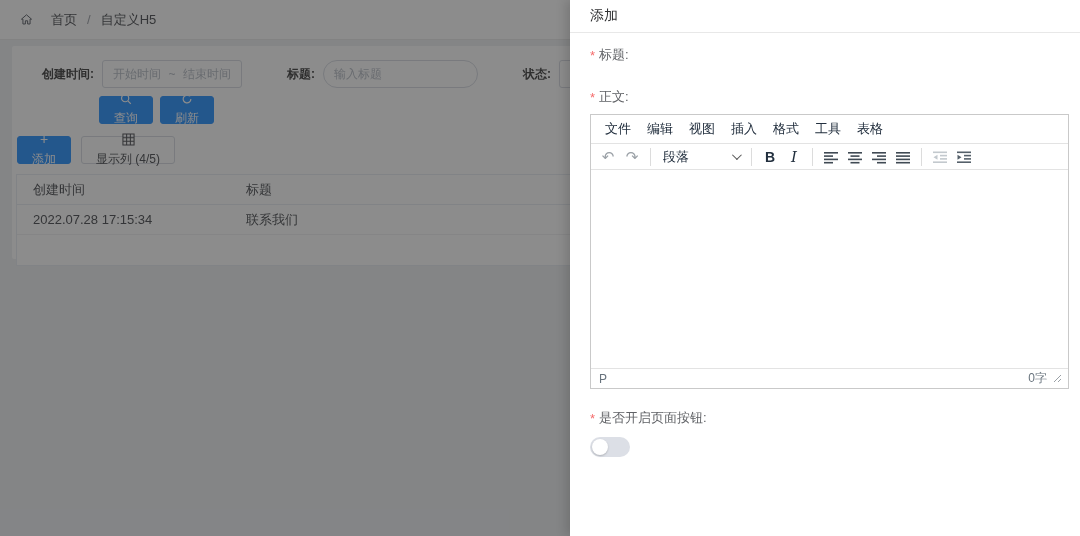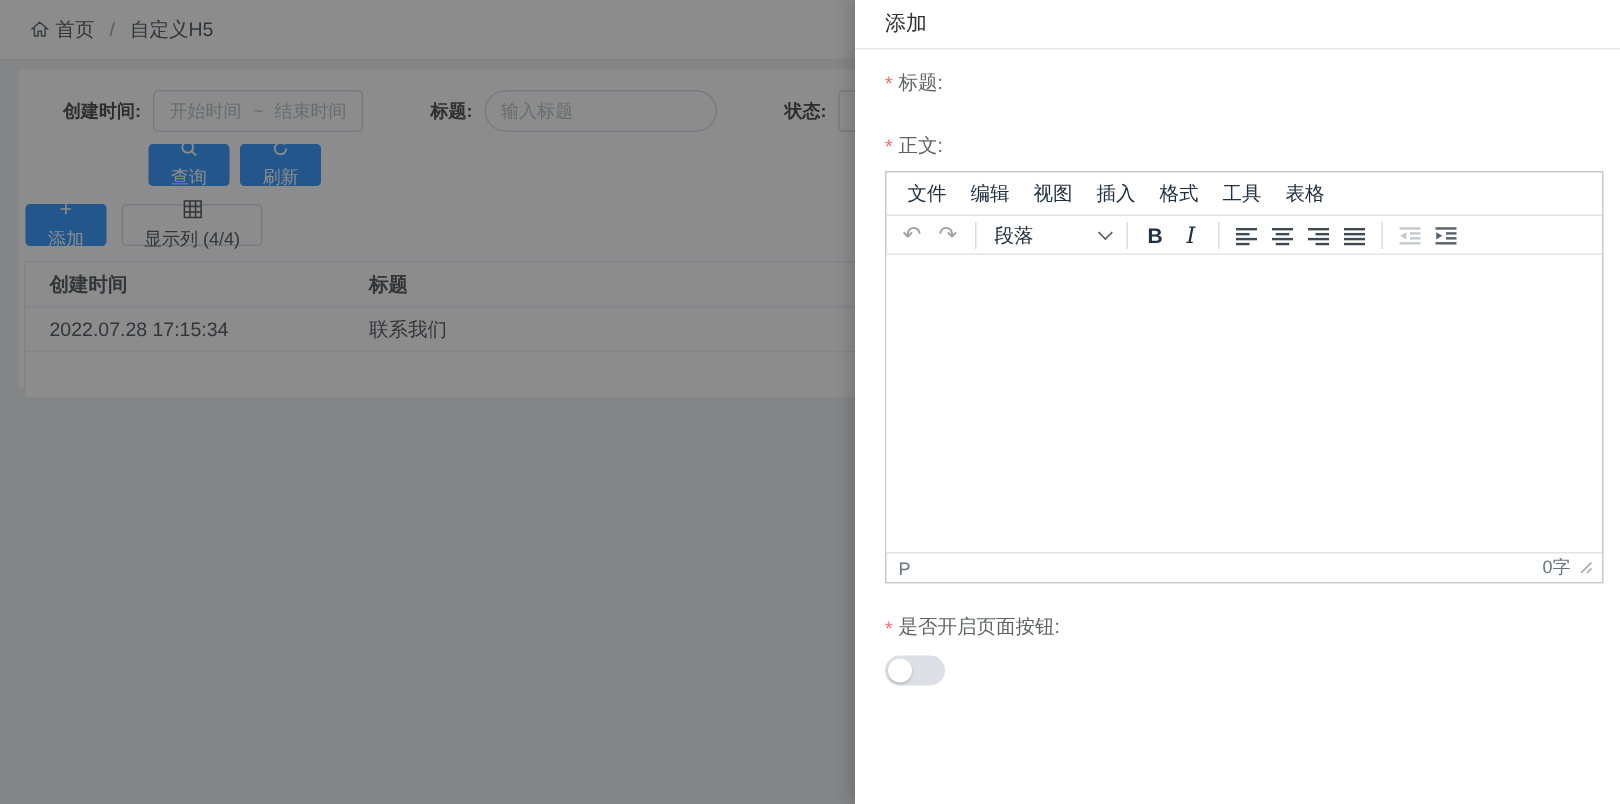--- a/index.html
+++ b/index.html
@@ -11,21 +11,21 @@
     color: #606266;
   }
 
   
   .topbar {
     height: 40px; background: #fff; display: flex; align-items: center;
     padding: 0 20px; gap: 6px; border-bottom: 1px solid #ededed;
     font-size: 13px; color: #606266;
   }
   .topbar .sep { color: #a8abb2; margin: 0 4px; }
-  .crumb-home { display: flex; align-items: center; gap: 4px; cursor: pointer; }
+  .crumb-home { display: flex; align-items: center; gap: 18px; cursor: pointer; }
 
   .card {
     position: absolute; top: 46px; left: 12px; right: 0; height: 213px;
     background: #fff; border-radius: 2px;
   }
 
   .filter-row {
     display: flex; align-items: center;
     padding: 14px 0 0 30px; font-size: 12px;
   }
@@ -58,21 +58,21 @@
   .btn-primary { background: #409eff; border-color: #409eff; color: #fff; }
   .btn-plain { background: #fff; border-color: #dcdfe6; color: #606266; }
 
   .action-row { display: flex; gap: 10px; padding: 12px 0 0 5px; }
   .plus-glyph { font-size: 14px; line-height: 1; }
 
   .table-box {
     margin: 10px 4px 0 4px; height: 92px;
     border: 1px solid #ebeef5; background: #fff; font-size: 13px;
   }
-  .t-head { display: flex; height: 30px; align-items: center; border-bottom: 1px solid #ebeef5; color: #606266; font-weight: 700; }
+  .t-head { display: flex; height: 30px; align-items: center; border-bottom: 1px solid #ebeef5; color: #606266; font-weight: 400; }
   .t-row  { display: flex; height: 30px; align-items: center; border-bottom: 1px solid #f2f3f5; color: #606266; cursor: pointer; }
   .t-c1 { width: 213px; padding-left: 16px; }
   .t-c2 { flex: 1; padding-left: 16px; }
 
   
   .overlay { position: absolute; inset: 0; background: rgba(0,0,0,0.45); z-index: 10; }
 
   
   .drawer {
     position: absolute; top: 0; left: 570px; width: 510px; height: 536px;
@@ -190,21 +190,21 @@
       <button class="btn btn-primary">
         <span class="plus-glyph">+</span>
         <span>添加</span>
       </button>
       <button class="btn btn-plain">
         <span>
           <svg width="13" height="13" viewBox="0 0 14 14">
               <path d="M1 1 H13 V13 H1 Z M1 5 H13 M1 9 H13 M5 1 V13 M9 1 V13" fill="none" stroke="#606266" stroke-width="1.1"></path>
             </svg>
         </span>
-        <span>显示列 (4/4)</span>
+        <span>显示列 (4/5)</span>
       </button>
     </div>
 
     <div class="table-box">
       <div class="t-head">
         <div class="t-c1">创建时间</div>
         <div class="t-c2">标题</div>
       </div>
       <div class="t-row">
         <div class="t-c1">2022.07.28 17:15:34</div>

